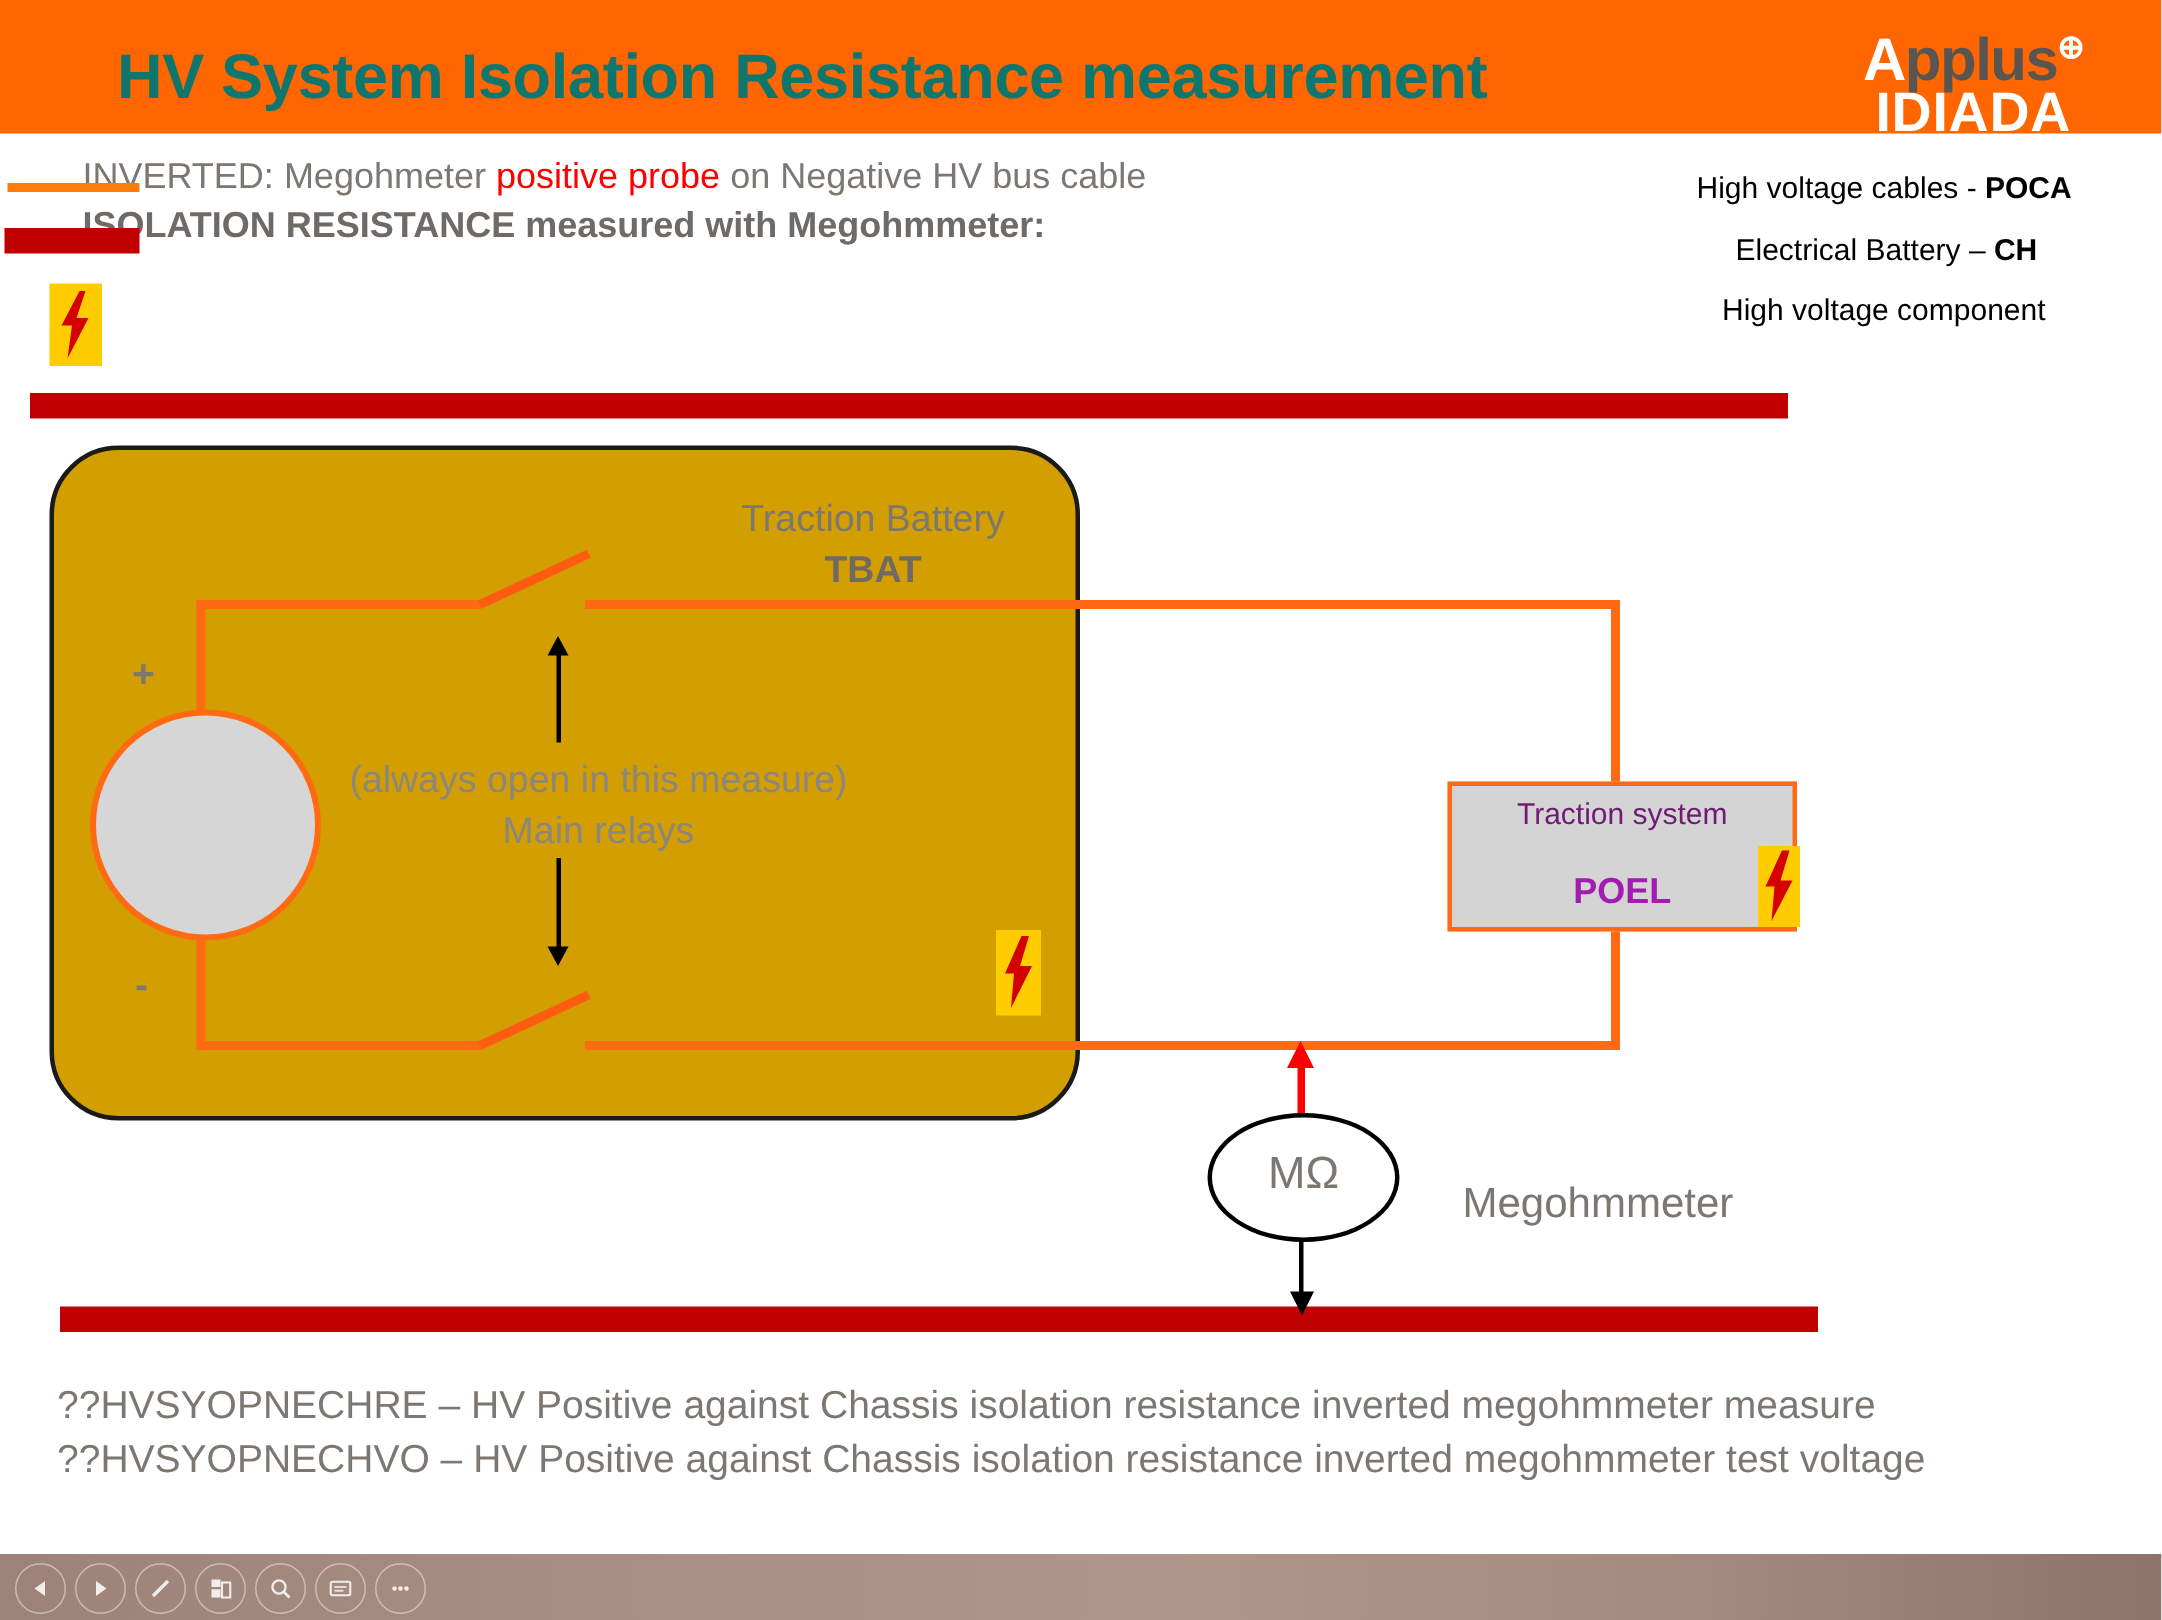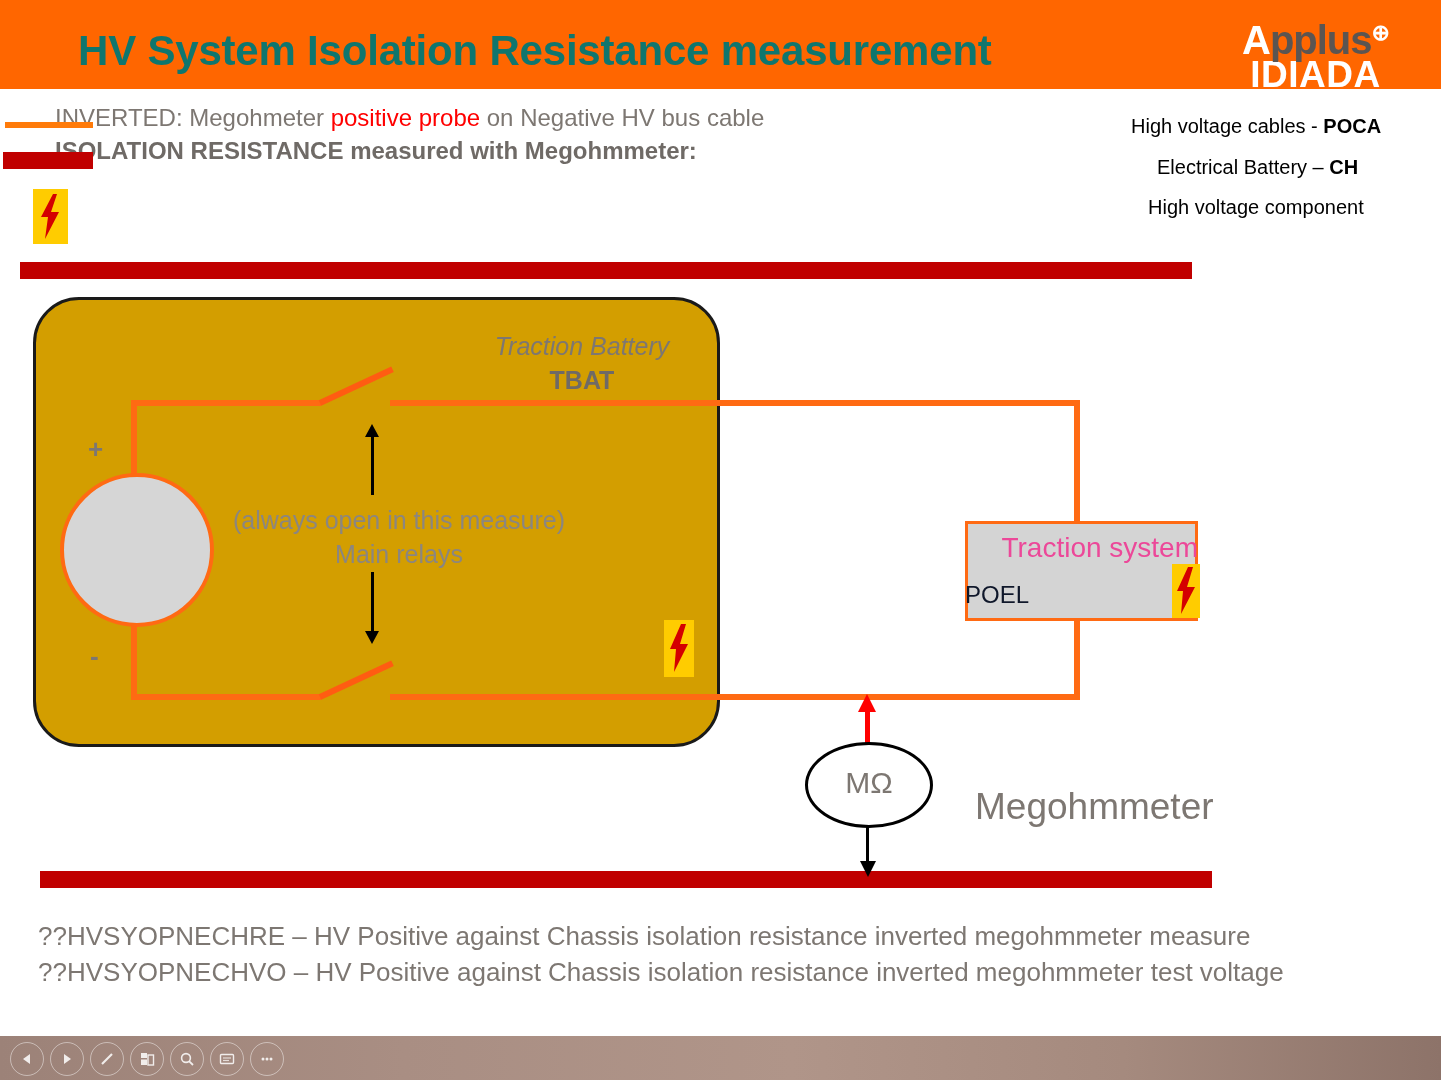--- a/index.html
+++ b/index.html
@@ -141,21 +141,20 @@
     box-sizing: border-box;
   }
   #battery-title {
     position: absolute;
     left: 482px; top: 332px;
     width: 200px;
     text-align: center;
     font-size: 25px;
     color: #7d7772;
     white-space: nowrap;
-    font-style: italic;
   }
   #battery-code {
     position: absolute;
     left: 482px; top: 366px;
     width: 200px;
     text-align: center;
     font-size: 25px;
     font-weight: bold;
     color: #6f6a66;
     white-space: nowrap;
@@ -212,32 +211,33 @@
     left: 965px; top: 521px;
     width: 233px; height: 100px;
     background: #D4D4D4;
     border: 3px solid #FF6A13;
     box-sizing: border-box;
   }
   #traction-title {
     position: absolute;
     left: 965px; top: 532px;
     width: 233px;
-    text-align: right;
-    font-size: 28px;
-    color: #ec4899;
+    text-align: center;
+    font-size: 20px;
+    color: #701a75;
     white-space: nowrap;
   }
   #traction-code {
     position: absolute;
     left: 965px; top: 581px;
     width: 233px;
+    text-align: center;
     font-size: 24px;
-    font-weight: normal;
-    color: #0f172a;
+    font-weight: bold;
+    color: #a21caf;
     white-space: nowrap;
   }
 
   
   #megohm-circle {
     position: absolute;
     left: 805px; top: 742px;
     width: 128px; height: 86px;
     border: 3px solid #000000;
     border-radius: 50%;
@@ -248,21 +248,21 @@
     position: absolute;
     left: 805px; top: 766px;
     width: 128px;
     text-align: center;
     font-size: 30px;
     color: #7d7772;
   }
   #megohm-label {
     position: absolute;
     left: 975px; top: 786px;
-    font-size: 37px;
+    font-size: 28px;
     color: #7d7772;
     white-space: nowrap;
   }
 
   
   .arrow-shaft { position: absolute; }
   .arrow-head { position: absolute; width: 0; height: 0; }
 
   
   #footnotes {

